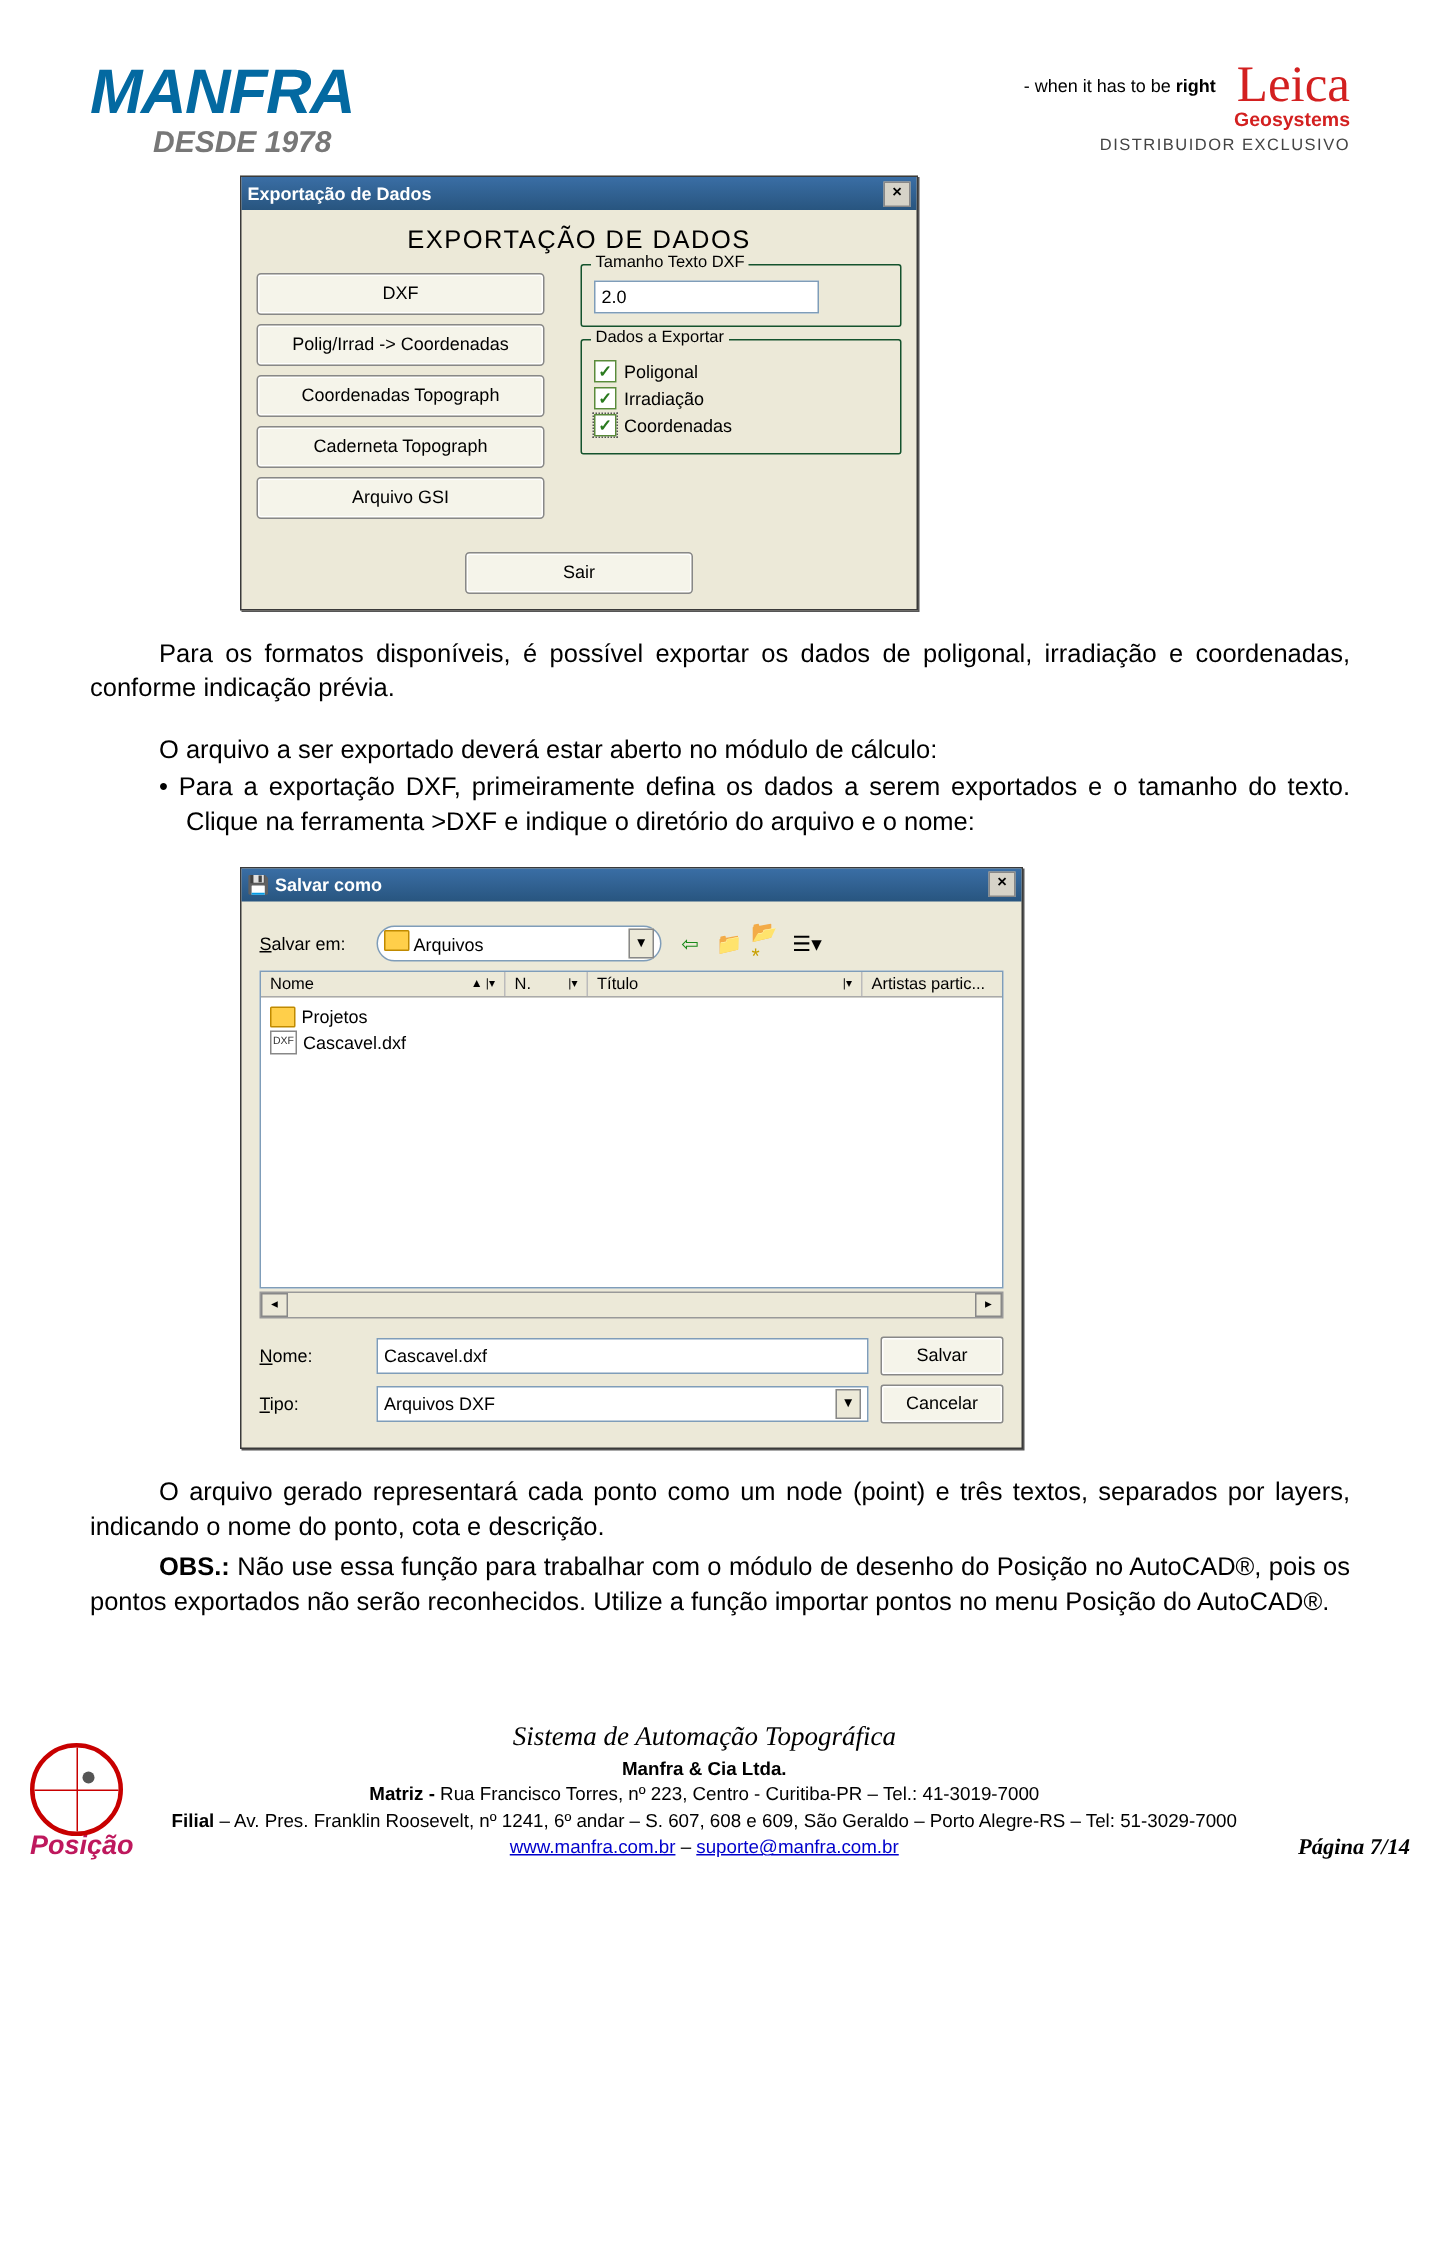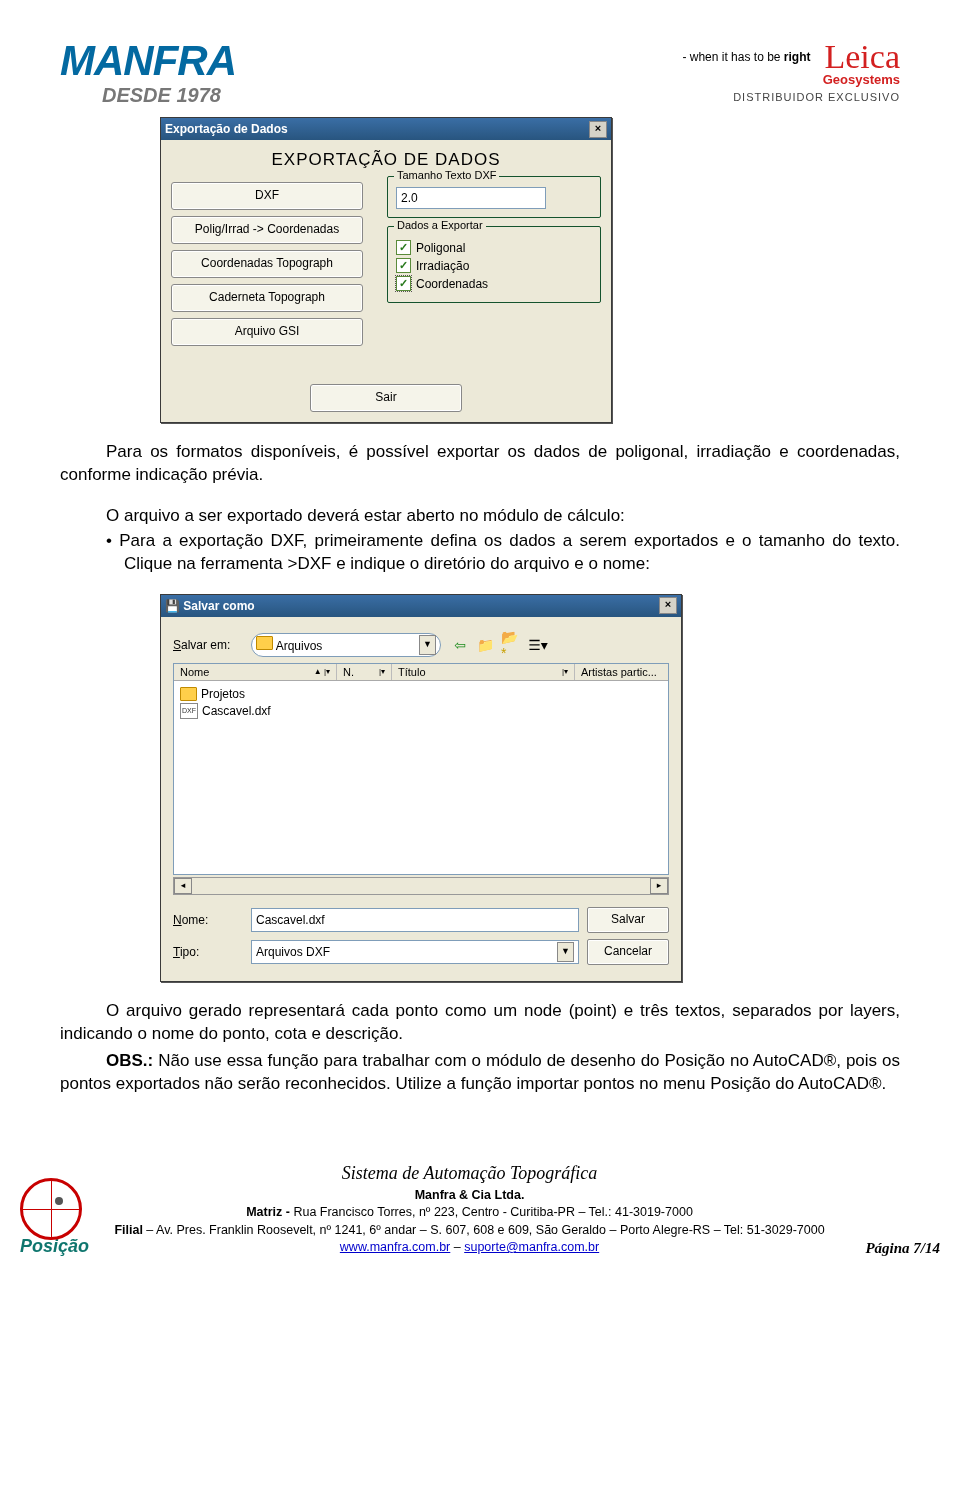--- a/index.html
+++ b/index.html
@@ -21,21 +21,21 @@
   .dlg-body{padding:10px;}
   .big-title{text-align:center;font-size:17px;font-weight:400;letter-spacing:1px;margin-bottom:6px;}
   .cols{display:flex;gap:24px;}
   .win-btn{display:block;width:190px;height:26px;line-height:24px;text-align:center;background:#f5f4ea;border:1px solid #888;border-radius:3px;margin:6px 0;box-shadow:0 0 0 1px #fff inset;}
   .group{border:1px solid #14532d;border-radius:2px;position:relative;padding:10px 8px 8px;margin-bottom:8px;}
   .group-title{position:absolute;top:-8px;left:6px;background:#ece9d8;padding:0 3px;font-size:11px;}
   .txtfield{width:140px;height:20px;border:1px solid #7f9db9;background:#fff;padding:0 4px;line-height:20px;}
   .chk{display:flex;align-items:center;gap:5px;margin:3px 0;font-size:12px;}
   .chk-box{width:13px;height:13px;border:1px solid #5a8b3a;background:#fff;display:flex;align-items:center;justify-content:center;color:#2a7a1e;font-size:11px;font-weight:700;}
   .chk-box.focused{outline:1px dotted #555;}
-  .sair-row{text-align:center;margin-top:32px;}
+  .sair-row{text-align:center;margin-top:16px;}
   .sair{width:150px;height:26px;line-height:24px;display:inline-block;text-align:center;background:#f5f4ea;border:1px solid #888;border-radius:3px;box-shadow:0 0 0 1px #fff inset;}
   
   .save-body{padding:10px 12px;}
   .row{display:flex;align-items:center;margin:6px 0;gap:8px;}
   .lbl{width:70px;font-size:12px;}
   .underline{text-decoration:underline;}
   .combo{flex:1;height:22px;border:1px solid #7f9db9;background:#fff;display:flex;align-items:center;padding:0 4px;justify-content:space-between;}
   .dropdown-arrow{width:15px;height:18px;background:#ece9d8;border:1px solid #888;text-align:center;line-height:16px;font-size:9px;}
   .nav-icons{display:flex;gap:4px;align-items:center;}
   .nav-icon{width:22px;height:22px;display:flex;align-items:center;justify-content:center;font-size:14px;}
@@ -53,21 +53,21 @@
   .para{font-size:17px;line-height:1.35;text-align:justify;margin:18px 0;}
   .indent{text-indent:46px;}
   .bullet{margin-left:46px;text-indent:-18px;padding-left:18px;}
   .bold{font-weight:700;}
   .footer{margin-top:28px;padding:0 20px 12px;}
   .foot-flex{display:flex;align-items:flex-end;}
   .posicon{width:56px;height:56px;border-radius:50%;border:3px solid #c80000;position:relative;margin-right:6px;flex:none;}
   .cross{position:absolute;width:1px;height:100%;background:#c80000;left:50%;}
   .cross2{position:absolute;height:1px;width:100%;background:#c80000;top:50%;}
   .dot{width:8px;height:8px;background:#555;border-radius:50%;position:absolute;top:16px;left:32px;}
-  .poslabel{font-weight:700;font-style:italic;color:#0f766e;font-size:18px;margin-top:-4px;}
+  .poslabel{font-weight:700;font-style:italic;color:#be185d;font-size:18px;margin-top:-4px;}
   .foot-text{flex:1;text-align:center;font-size:12.5px;line-height:1.4;}
   .sat-title{font-weight:400;font-style:italic;font-family:'Times New Roman',serif;font-size:18px;}
   .page-num{text-align:right;font-style:italic;font-weight:700;font-family:'Times New Roman',serif;font-size:15px;width:90px;}
   a.lnk{color:#0000cc;text-decoration:underline;}
 </style>
 </head>
 <body>
 
 <div class="page">
   <div class="header">

